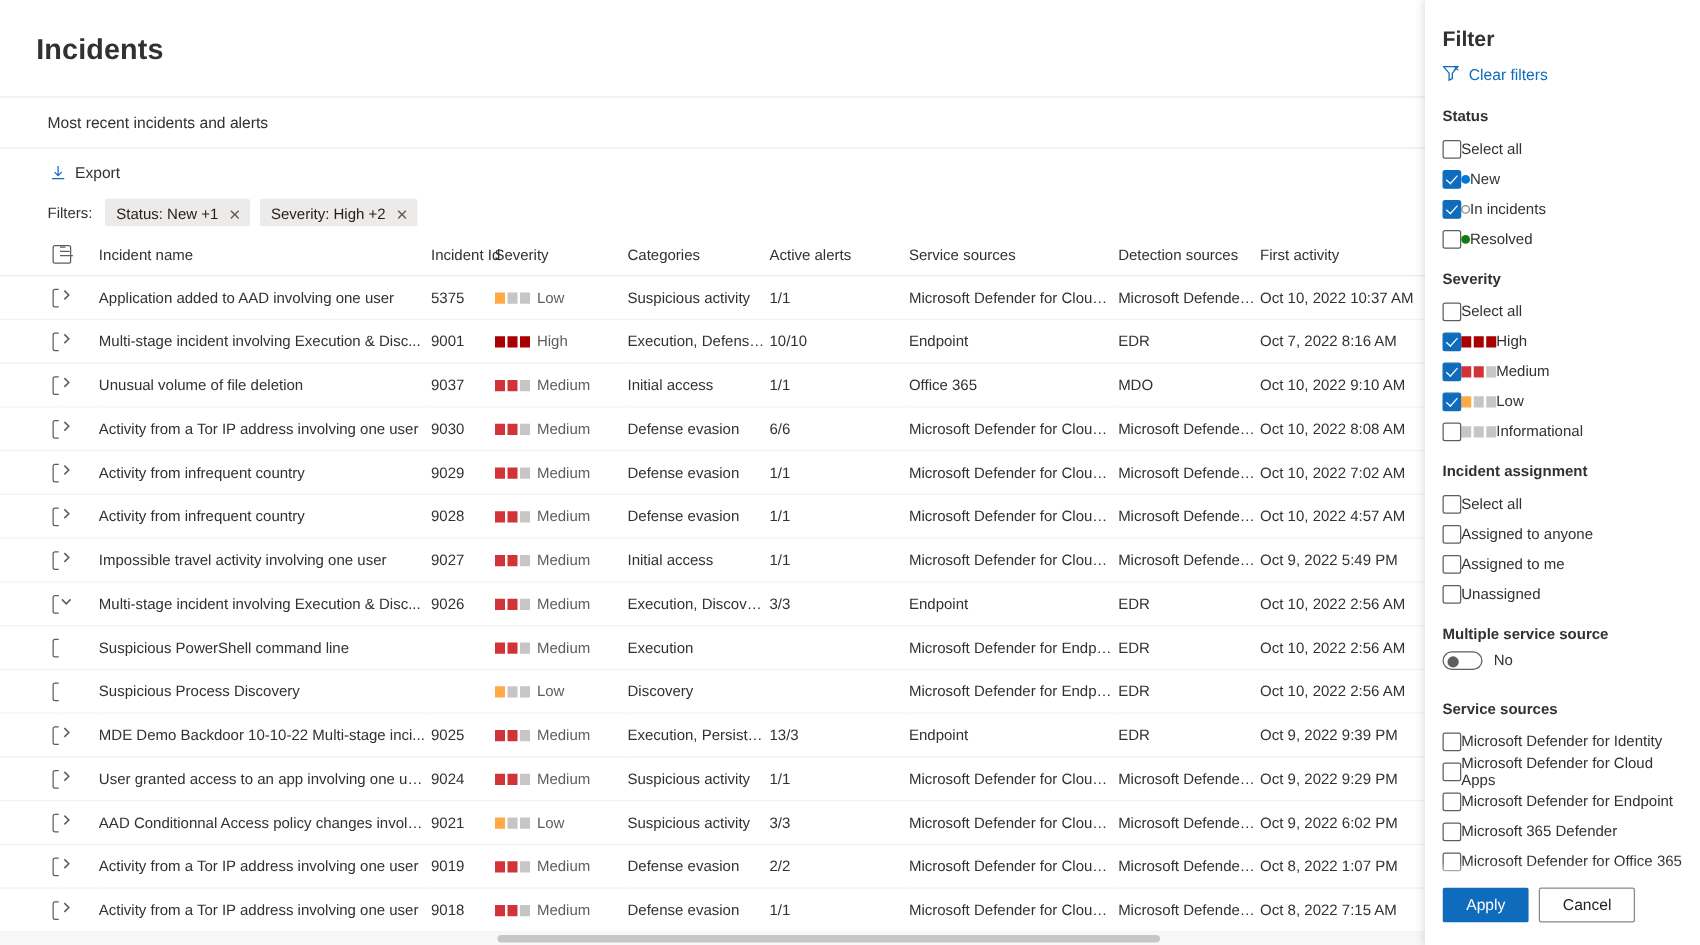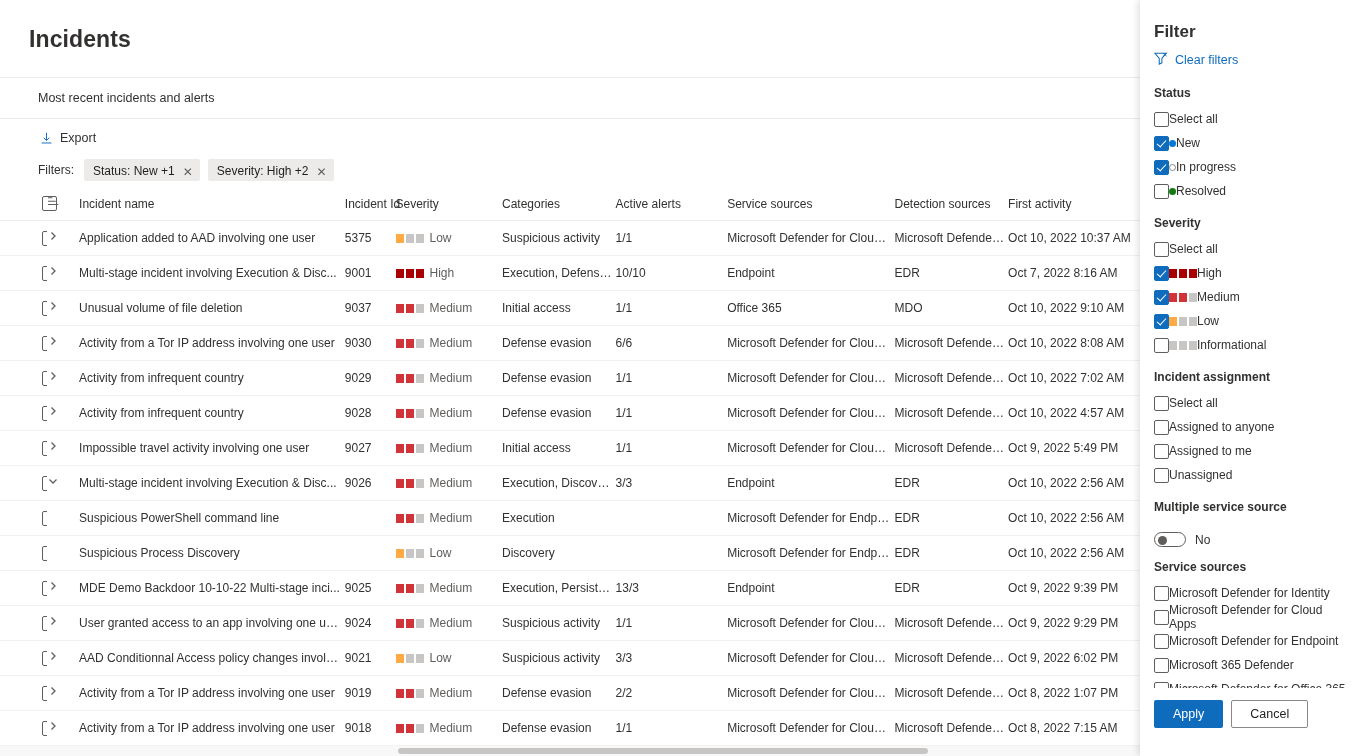--- a/index.html
+++ b/index.html
@@ -208,36 +208,36 @@
     width: 4px; height: 8px;
     border: solid #fff;
     border-width: 0 1.6px 1.6px 0;
     transform: rotate(42deg);
   }
   .dot {
     width: 7px; height: 7px; border-radius: 50%;
     display: inline-block; flex: none;
   }
   .group { margin-bottom: 13px; }
-  .toggle-row { display:flex; align-items:flex-end; gap:9px; height: 26px; }
+  .toggle-row { display:flex; align-items:flex-start; gap:9px; height: 26px; }
   .toggle {
     width: 32px; height: 15px; border-radius: 8px;
     background: #fff; border: 1px solid #605e5c;
     position: relative; flex: none; cursor: pointer;
   }
   .toggle .knob {
     position: absolute; left: 3px; top: 2.5px;
     width: 9px; height: 9px; border-radius: 50%;
     background: #605e5c;
   }
   .toggle-label { font-size: 12px; color: #323130; }
 
   .panel-footer {
     position: absolute;
-    left: 0; bottom: 14px;
+    left: 0; bottom: 4px;
     width: 220px;
     padding: 12px 14px 14px 14px;
     background: #fff;
     display: flex;
     gap: 8px;
   }
   .btn {
     font-size: 12.5px;
     height: 28px;
     padding: 0 18px;
@@ -665,21 +665,21 @@
               <span>Select all</span>
             </div>
             <div class="opt">
               <span class="cb2 checked"></span>
               <span class="dot" style="background:#0078d4"></span>
               <span>New</span>
             </div>
             <div class="opt">
               <span class="cb2 checked"></span>
               <span class="dot" style="background:#fff;border:1.5px solid #8a8886"></span>
-              <span>In progress</span>
+              <span>In incidents</span>
             </div>
             <div class="opt">
               <span class="cb2"></span>
               <span class="dot" style="background:#107c10"></span>
               <span>Resolved</span>
             </div>
           </div>
           <div class="group">
             <div class="group-title">Severity</div>
             <div class="opt">

